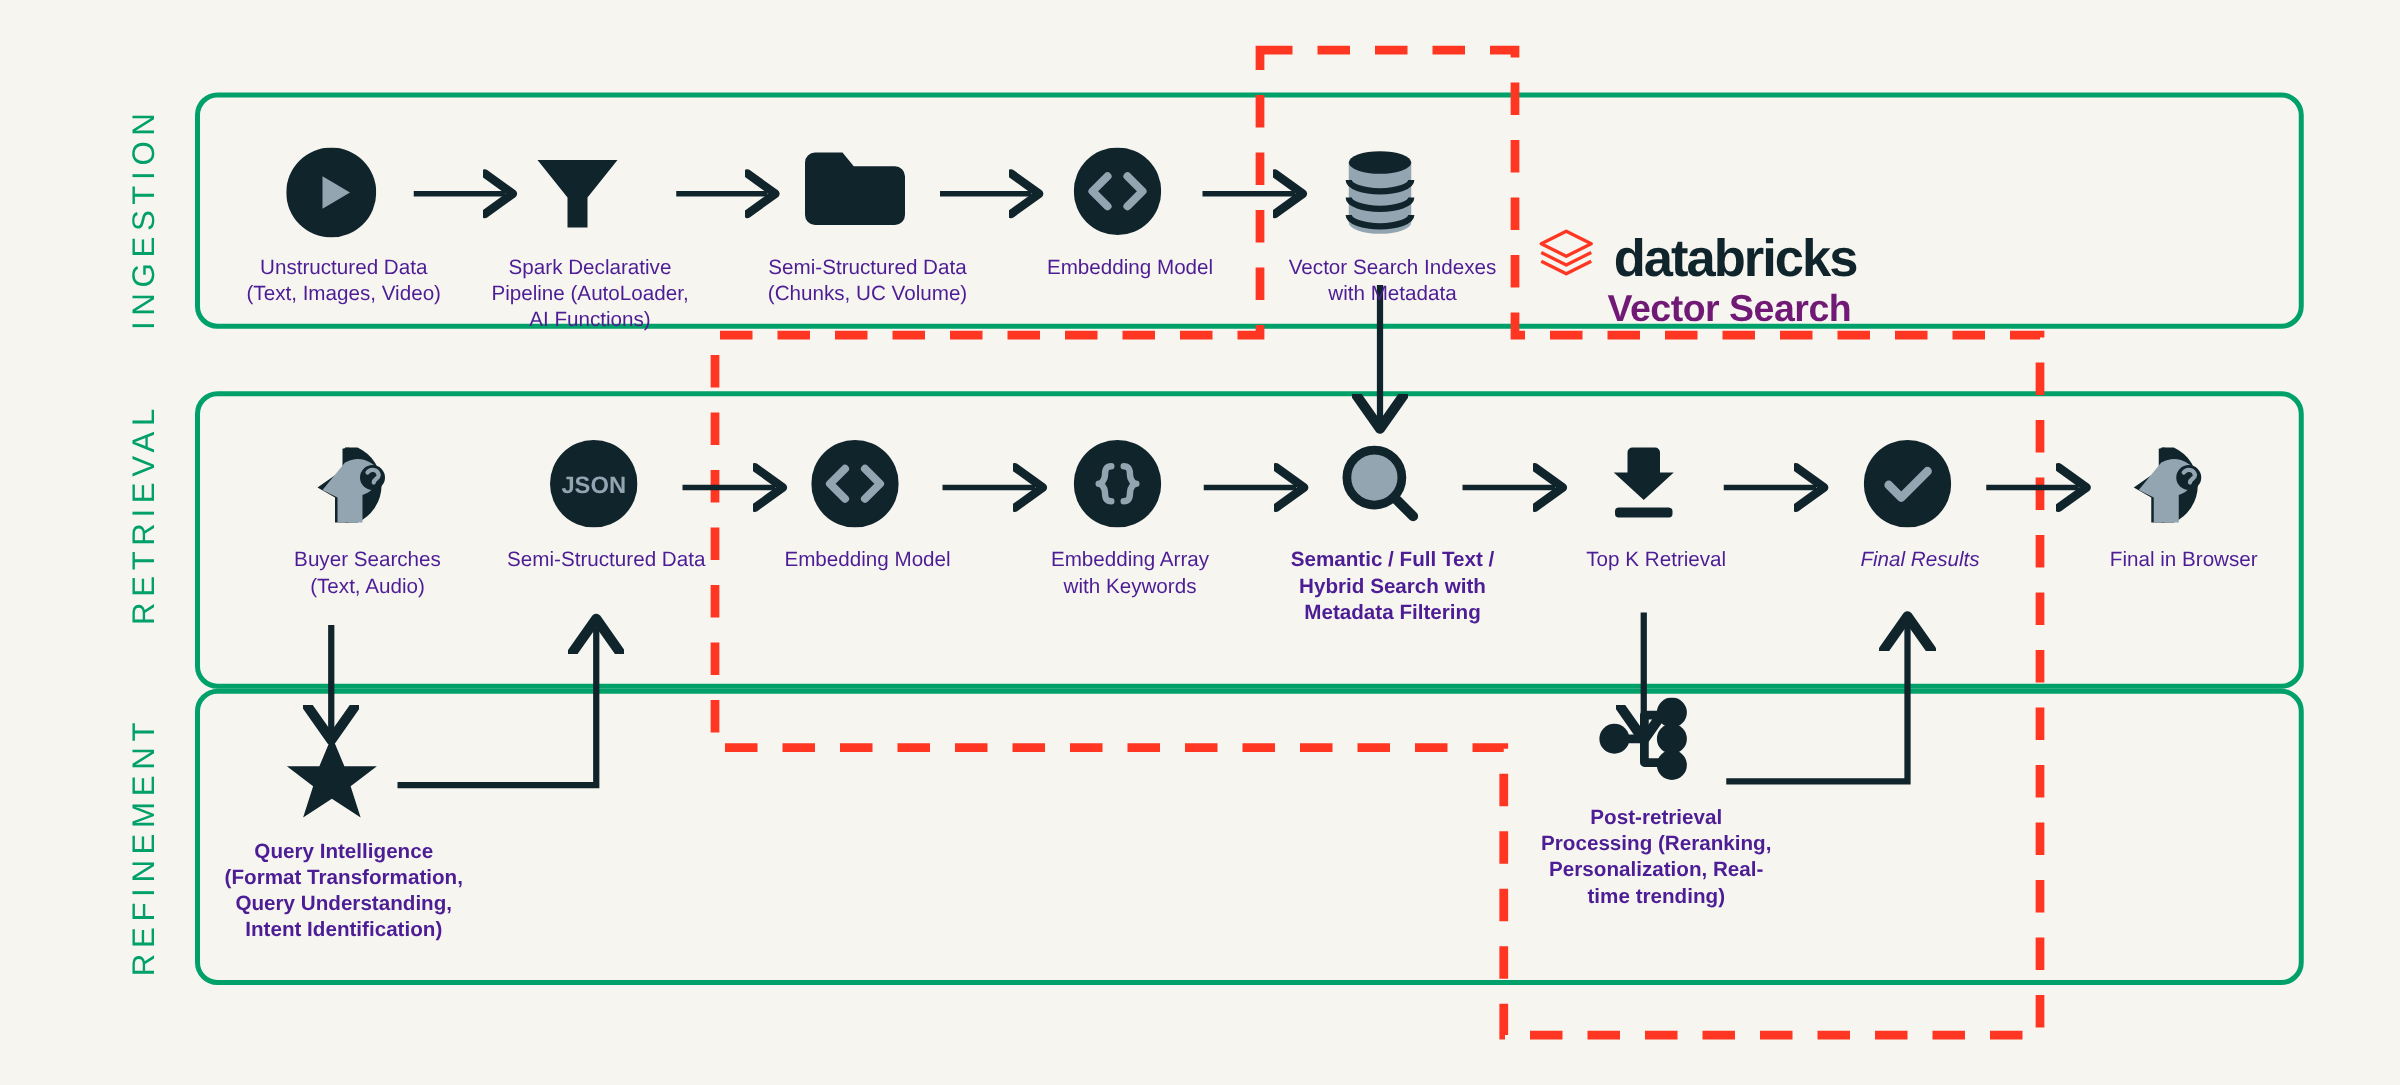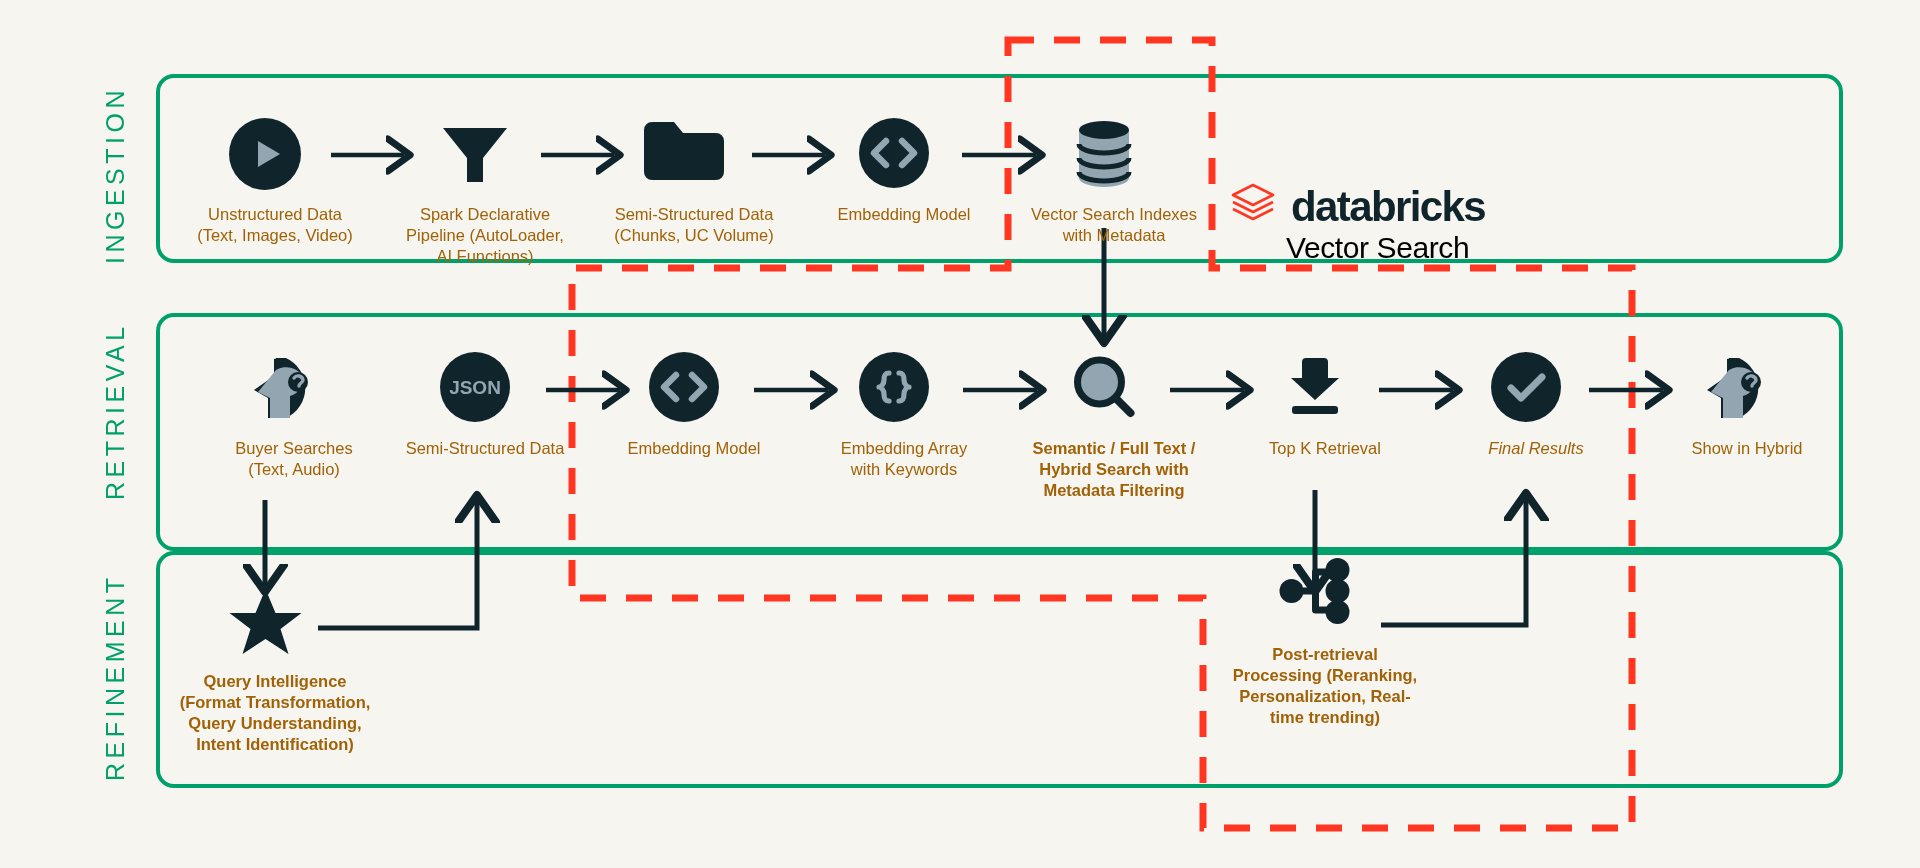--- a/index.html
+++ b/index.html
@@ -34,21 +34,21 @@
   .node .icon{
     height:74px;
     display:flex;
     align-items:flex-start;
     justify-content:center;
     margin-bottom:12px;
   }
   .node .caption{
     font-size:16.5px;
     line-height:21px;
-    color:#a16207;
+    color:#4c1d95;
     white-space:pre-line;
     padding-left:20px;
   }
   .node.wide{width:235px;font-weight:bold;}
 
   .brand{
     position:absolute;
     display:flex;
     flex-direction:column;
     align-items:flex-start;
@@ -56,22 +56,22 @@
   .brand-row{display:flex;align-items:flex-end;gap:13px;}
   .brand-word{
     font-size:42px;
     font-weight:700;
     letter-spacing:-1.6px;
     color:#10242c;
     line-height:1;
   }
   .brand-sub{
     font-size:30px;
-    font-weight:400;
-    color:#000000;
+    font-weight:700;
+    color:#701a75;
     letter-spacing:-0.4px;
     margin-top:5px;
     margin-left:58px;
     line-height:1;
   }
 </style>
 </head>
 <body>
 
 <div id="stage">
@@ -157,21 +157,21 @@
     <div class="icon">
       <svg width="72" height="72" viewBox="0 0 72 72">
         <circle cx="36" cy="36" r="36" fill="#10242c"></circle>
         <path d="M29 23 L51 36 L29 49 Z" fill="#93a5b1"></path>
       </svg>
     </div>
     <div class="caption">Unstructured Data
 (Text, Images, Video)</div>
   </div>
 
-  <div class="node" style="left:475px;top:118px;">
+  <div class="node" style="left:462px;top:118px;">
     <div class="icon">
       <svg width="80" height="72" viewBox="0 0 80 72">
         <path d="M8 10 H72 L48 40 V64 H32 V40 Z" fill="#10242c"></path>
       </svg>
     </div>
     <div class="caption">Spark Declarative
 Pipeline (AutoLoader,
 AI Functions)</div>
   </div>
 
@@ -292,21 +292,21 @@
   <div class="node" style="left:1737px;top:352px;">
     <div class="icon">
       <svg width="76" height="72" viewBox="0 0 76 72">
         <path d="M30 6 H40 a33 33 0 0 1 0 60 H30 Z" fill="#10242c"></path>
         <path d="M33 6 a33 33 0 0 0 -5 1 L28 24 L8 38 L22 46 L22 66 H33 Z" fill="#10242c"></path>
         <path d="M30 18 L12 40 L24 46 L24 66 H44 L44 44 a20 20 0 0 0 14 -18 a20 20 0 0 0 -28 -8 Z" fill="#93a5b1"></path>
         <circle cx="52" cy="30" r="10" fill="#10242c"></circle>
         <path d="M48 26 a5 5 0 0 1 9 2 c0 3 -4 3 -4 6" fill="none" stroke="#93a5b1" stroke-width="3.4" stroke-linecap="round"></path>
       </svg>
     </div>
-    <div class="caption">Show in Hybrid</div>
+    <div class="caption">Final in Browser</div>
   </div>
 
   <div class="node wide" style="left:265px;top:585px;">
     <div class="icon">
       <svg width="76" height="72" viewBox="0 0 76 72">
         <path d="M38 4 L48 28 L74 28 L53 44 L61 69 L38 54 L15 69 L23 44 L2 28 L28 28 Z" fill="#10242c"></path>
       </svg>
     </div>
     <div class="caption">Query Intelligence
 (Format Transformation,

